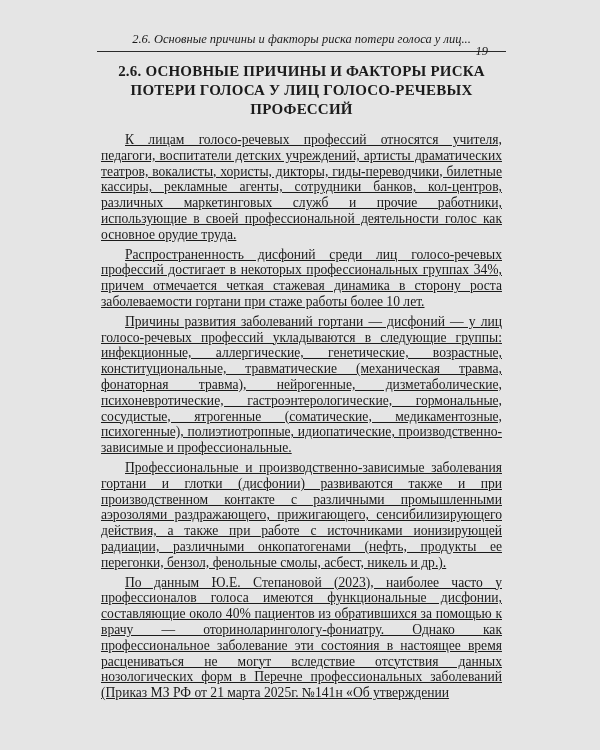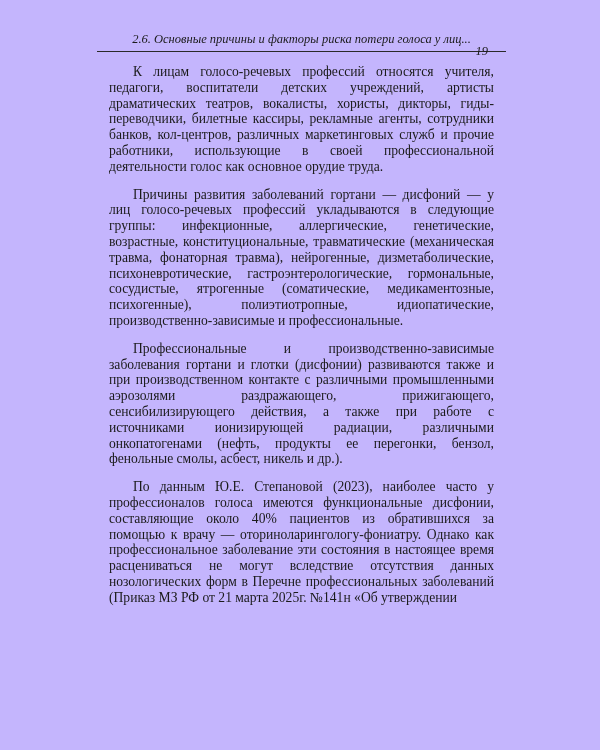--- a/index.html
+++ b/index.html
@@ -4,21 +4,21 @@
 <style>
   html, body {
     margin: 0;
     padding: 0;
     background: #ffffff;
   }
   .page {
     position: relative;
     width: 600px;
     height: 750px;
-    background: #c4b5fd;
+    background: #e5e5e5;
     color: #1b1b1b;
     font-family: "Liberation Serif", "DejaVu Serif", serif;
     overflow: hidden;
     box-sizing: border-box;
   }
   .content {
     position: absolute;
     left: 97px;
     top: 32px;
     width: 409px;
@@ -48,44 +48,47 @@
   h1.section-heading {
     margin: 0 0 13px 0;
     padding: 0 14px;
     text-align: center;
     font-size: 15px;
     line-height: 19px;
     font-weight: bold;
     letter-spacing: 0.2px;
   }
   .body-text p {
-    margin: 12px;
+    margin: 4px;
     text-align: justify;
     text-indent: 24px;
     font-size: 13.6px;
     line-height: 15.8px;
     hyphens: auto;
+    text-decoration: underline;
     -webkit-hyphens: auto;
   }
 </style>
 </head>
 <body>
 
 <div class="page">
   <div class="content">
 
     <div class="running-header">
       <span>2.6. Основные причины и факторы риска потери голоса у лиц...</span>
       <span class="page-num">19</span>
     </div>
 
     <hr class="rule">
 
+    <h1 class="section-heading">2.6. ОСНОВНЫЕ ПРИЧИНЫ И ФАКТОРЫ РИСКА ПОТЕРИ ГОЛОСА У ЛИЦ ГОЛОСО-РЕЧЕВЫХ ПРОФЕССИЙ</h1>
 
     <div class="body-text">
       <p>К лицам голосо-речевых профессий относятся учителя, педагоги, воспитатели детских учреждений, артисты драматических театров, вокалисты, хористы, дикторы, гиды-переводчики, билетные кассиры, рекламные агенты, сотрудники банков, кол-центров, различных маркетинговых служб и прочие работники, использующие в своей профессиональной деятельности голос как основное орудие труда.</p>
+      <p>Распространенность дисфоний среди лиц голосо-речевых профессий достигает в некоторых профессиональных группах 34%, причем отмечается четкая стажевая динамика в сторону роста заболеваемости гортани при стаже работы более 10 лет.</p>
       <p>Причины развития заболеваний гортани — дисфоний — у лиц голосо-речевых профессий укладываются в следующие группы: инфекционные, аллергические, генетические, возрастные, конституциональные, травматические (механическая травма, фонаторная травма), нейрогенные, дизметаболические, психоневротические, гастроэнтерологические, гормональные, сосудистые, ятрогенные (соматические, медикаментозные, психогенные), полиэтиотропные, идиопатические, производственно-зависимые и профессиональные.</p>
       <p>Профессиональные и производственно-зависимые заболевания гортани и глотки (дисфонии) развиваются также и при производственном контакте с различными промышленными аэрозолями раздражающего, прижигающего, сенсибилизирующего действия, а также при работе с источниками ионизирующей радиации, различными онкопатогенами (нефть, продукты ее перегонки, бензол, фенольные смолы, асбест, никель и др.).</p>
       <p>По данным Ю.Е. Степановой (2023), наиболее часто у профессионалов голоса имеются функциональные дисфонии, составляющие около 40% пациентов из обратившихся за помощью к врачу — оториноларингологу-фониатру. Однако как профессиональное заболевание эти состояния в настоящее время расцениваться не могут вследствие отсутствия данных нозологических форм в Перечне профессиональных заболеваний (Приказ МЗ РФ от 21 марта 2025г. №141н «Об утверждении</p>
     </div>
 
   </div>
 </div>
 
 </body></html>

